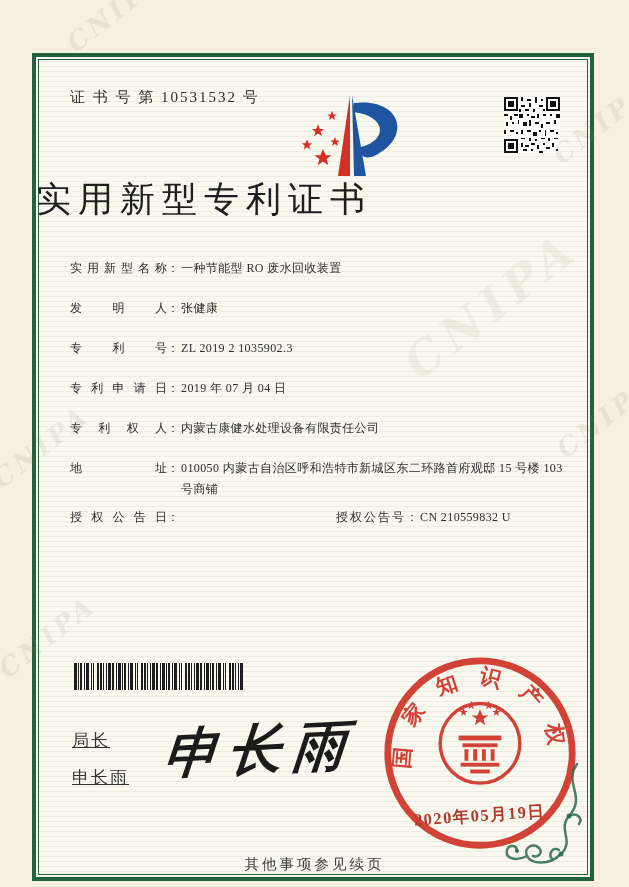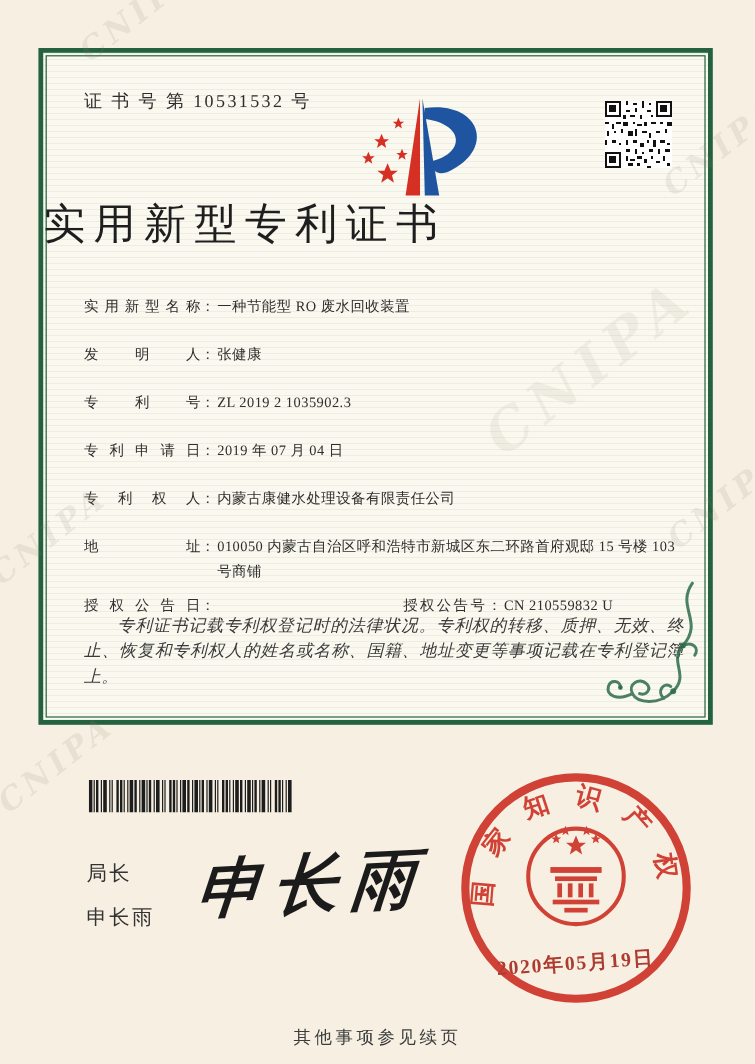--- a/index.html
+++ b/index.html
@@ -15,22 +15,22 @@
     position:absolute; z-index:2;
     color:#8e8468; opacity:.13;
     font-family:"DejaVu Serif",serif;
     font-style:italic; font-weight:bold;
     font-size:26px; letter-spacing:4px;
     transform:rotate(-38deg);
     pointer-events:none; white-space:nowrap;
   }
   .watermark.big { font-size:46px; opacity:.09; letter-spacing:8px; }
   .frame {
-    position:absolute; left:32px; top:40px;
-    width:562px; height:564px;
+    position:absolute; left:32px; top:53px;
+    width:562px; height:828px;
     border:4px solid #24613f; z-index:1;
     background:#faf8ef;
     background-image:repeating-linear-gradient(0deg,
       rgba(105,150,120,.10) 0px, rgba(105,150,120,.10) 1px,
       transparent 1px, transparent 5px);
   }
   .frame::before {
     content:""; position:absolute; inset:2px;
     border:1px solid #24613f; pointer-events:none;
   }
@@ -64,21 +64,21 @@
   .paras {
     position:absolute; left:34px; top:468px; width:500px;
     font-size:14px; line-height:21px; letter-spacing:.4px;
     font-style:italic; color:#3a3a3a; text-align:justify;
   }
   .paras p { text-indent:2em; margin-bottom:8px; }
   .barcode { position:absolute; left:38px; top:606px; }
   .signer {
     position:absolute; left:36px; top:672px;
     font-family:"Liberation Sans",sans-serif;
-    font-size:17px; color:#333; letter-spacing:2px;
+    font-size:17px; color:#333; letter-spacing:2px;text-decoration:underline;
   }
   .signer div { margin-bottom:14px; }
   .signature {
     position:absolute; left:128px; top:656px; width:230px;
     font-family:"DejaVu Serif",serif;
     font-size:54px; font-style:italic; font-weight:bold;
     color:#1b1b1b; letter-spacing:10px;
     transform:rotate(-3deg) skewX(-8deg);
     white-space:nowrap;
   }
@@ -241,21 +241,20 @@
       </div>
       <div class="grant-right">
         <span class="glabel">授权公告号</span>
           <span class="colon">：</span>
         <span class="fvalue">CN 210559832 U</span>
       </div>
     </div>
   </div>
 
   <div class="paras">
-    <p>专利证书记载专利权登记时的法律状况。专利权的转移、质押、无效、终止、恢复和专利权人的姓名或名称、国籍、地址变更等事项记载在专利登记簿上。</p>
   </div>
 
   <div class="barcode">
     <svg width="170" height="27" viewBox="0 0 170 27">
       <line x1="0" y1="13.5" x2="170" y2="13.5" stroke="#1d1d1d" stroke-width="27" stroke-dasharray="3 1 1 1 2 2 1 1 3 2 1 1 1 3 2 1 2 1 1 2 1 1 3 1 2 2 1 1"></line>
     </svg>
   </div>
 
   <div class="signer">
     <div>局长</div>

